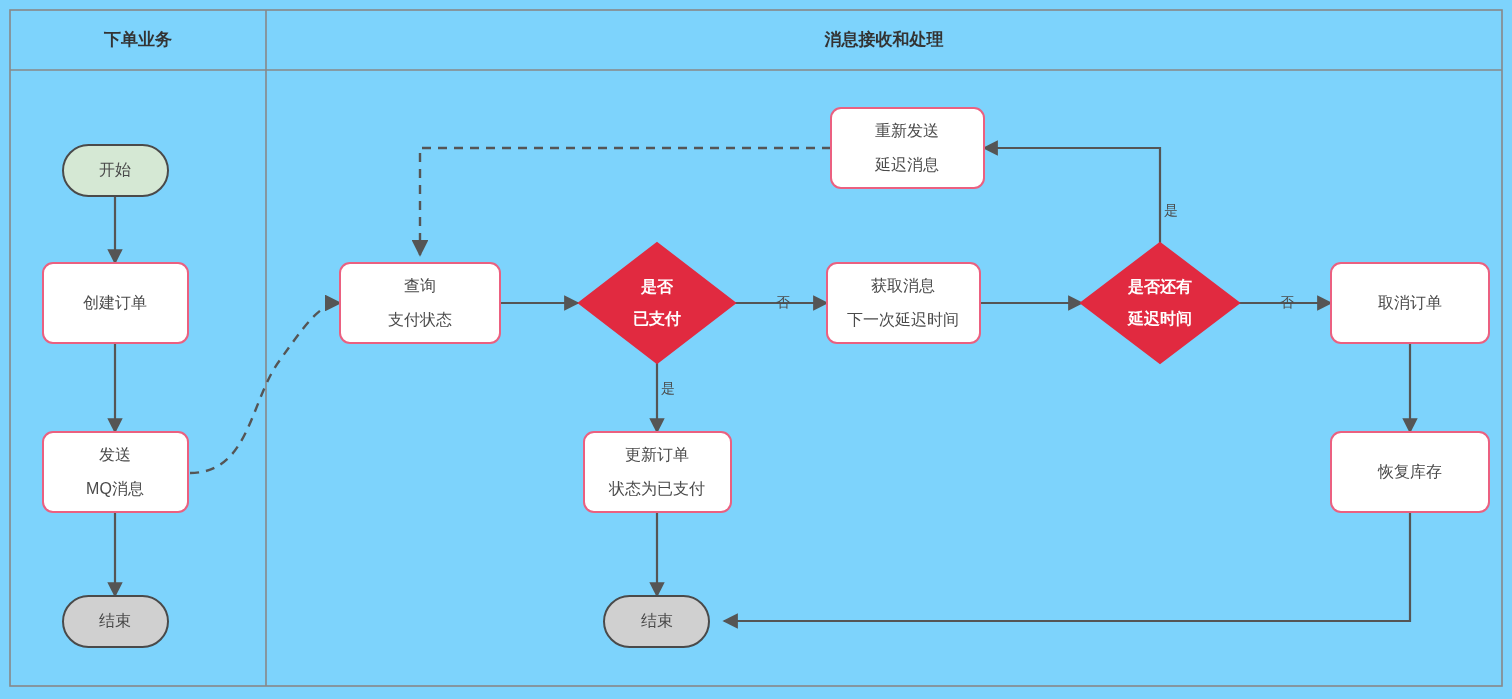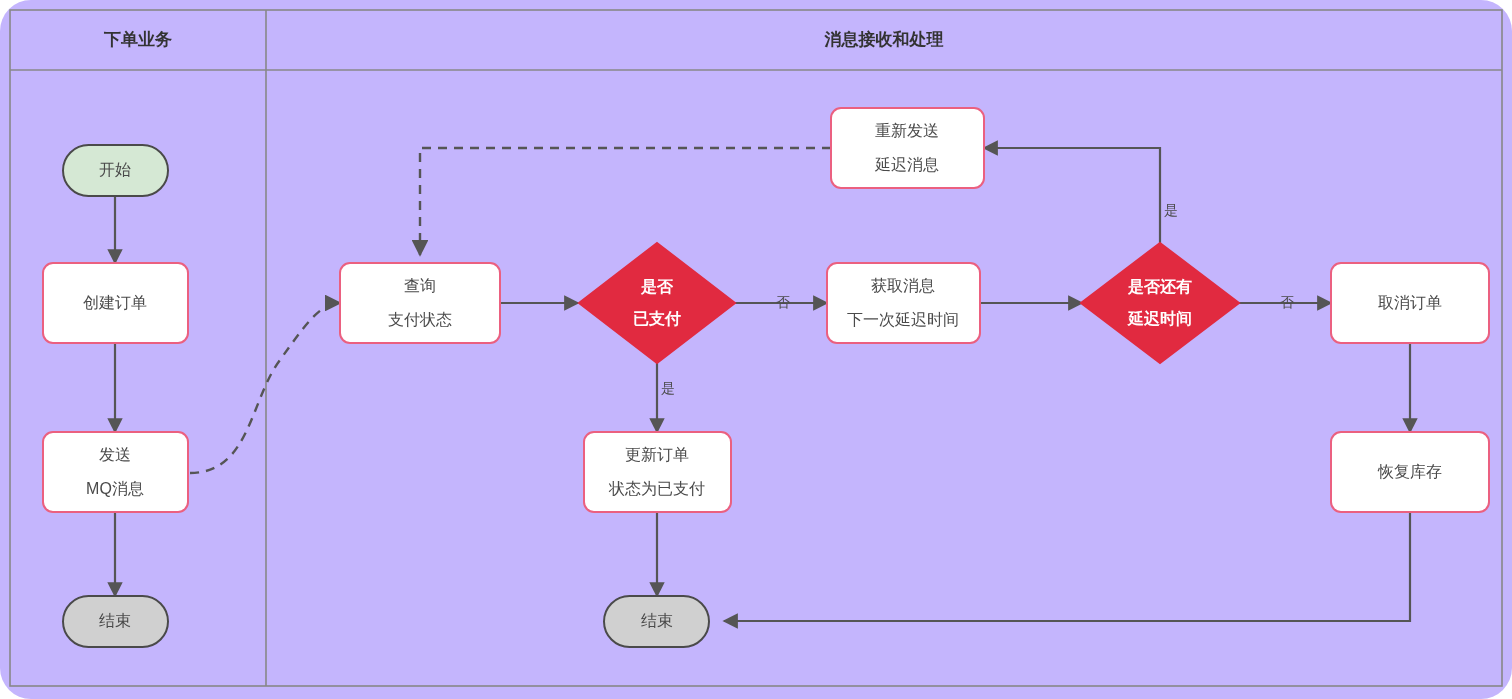--- a/index.html
+++ b/index.html
@@ -7,23 +7,22 @@
     padding: 0;
     background: #ffffff;
   }
   body {
     font-family: "Liberation Sans", "DejaVu Sans", sans-serif;
   }
   #page {
     position: relative;
     width: 1512px;
     height: 699px;
-    background: #c4b5fd;
+    background: #7dd3fc;
     overflow: hidden;
-    border-radius: 31px;
   }
   .diagram-svg {
     display: block;
     width: 1512px;
     height: 699px;
   }
   .swimlane-rect {
     fill: none;
     stroke: #888888;
     stroke-width: 1.6;

